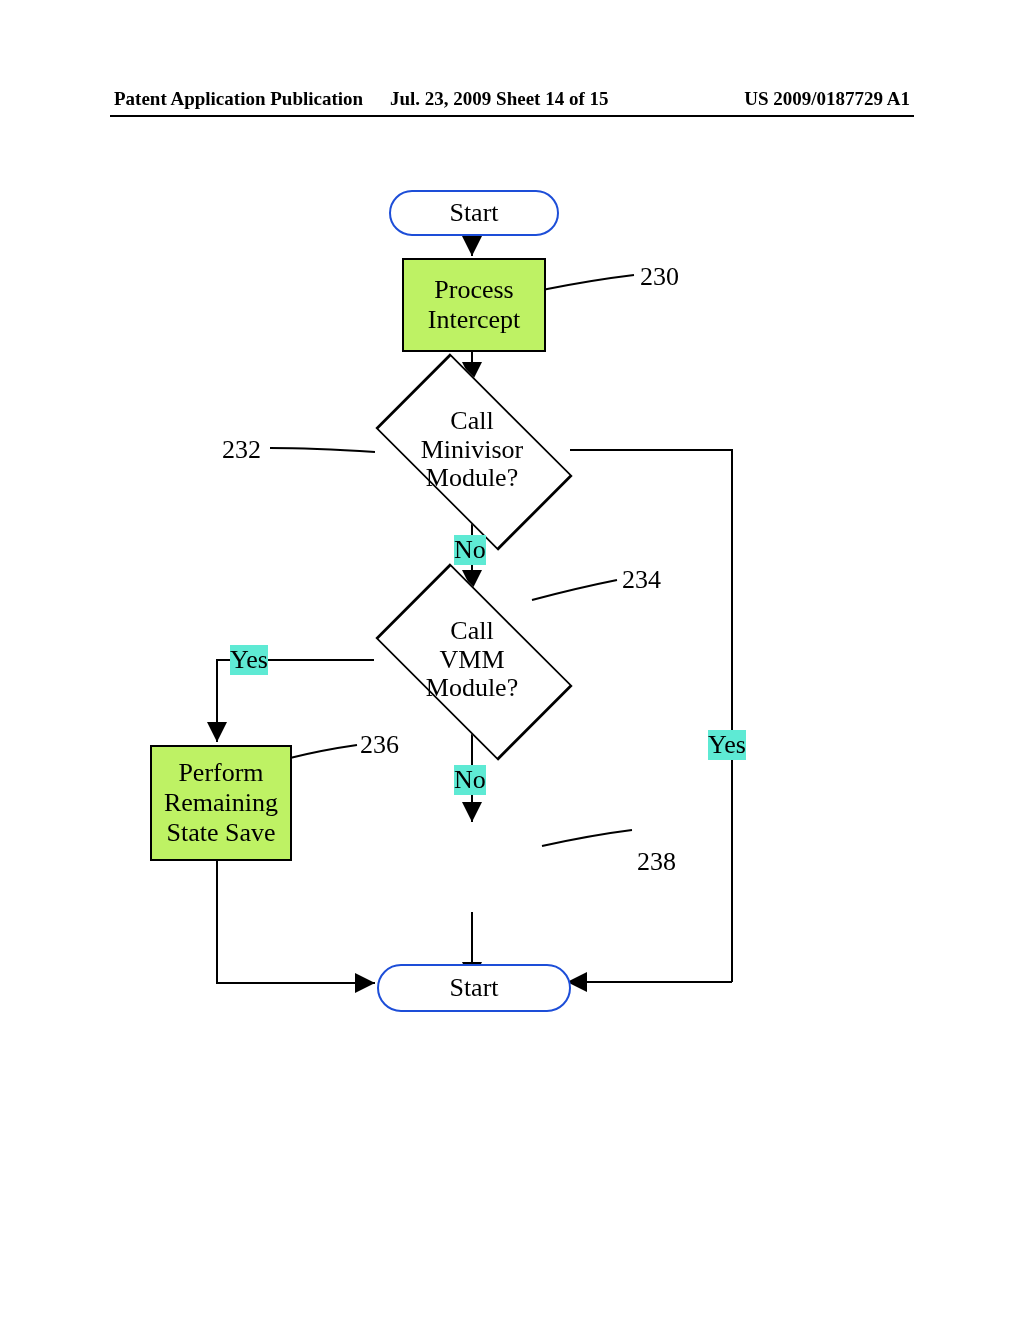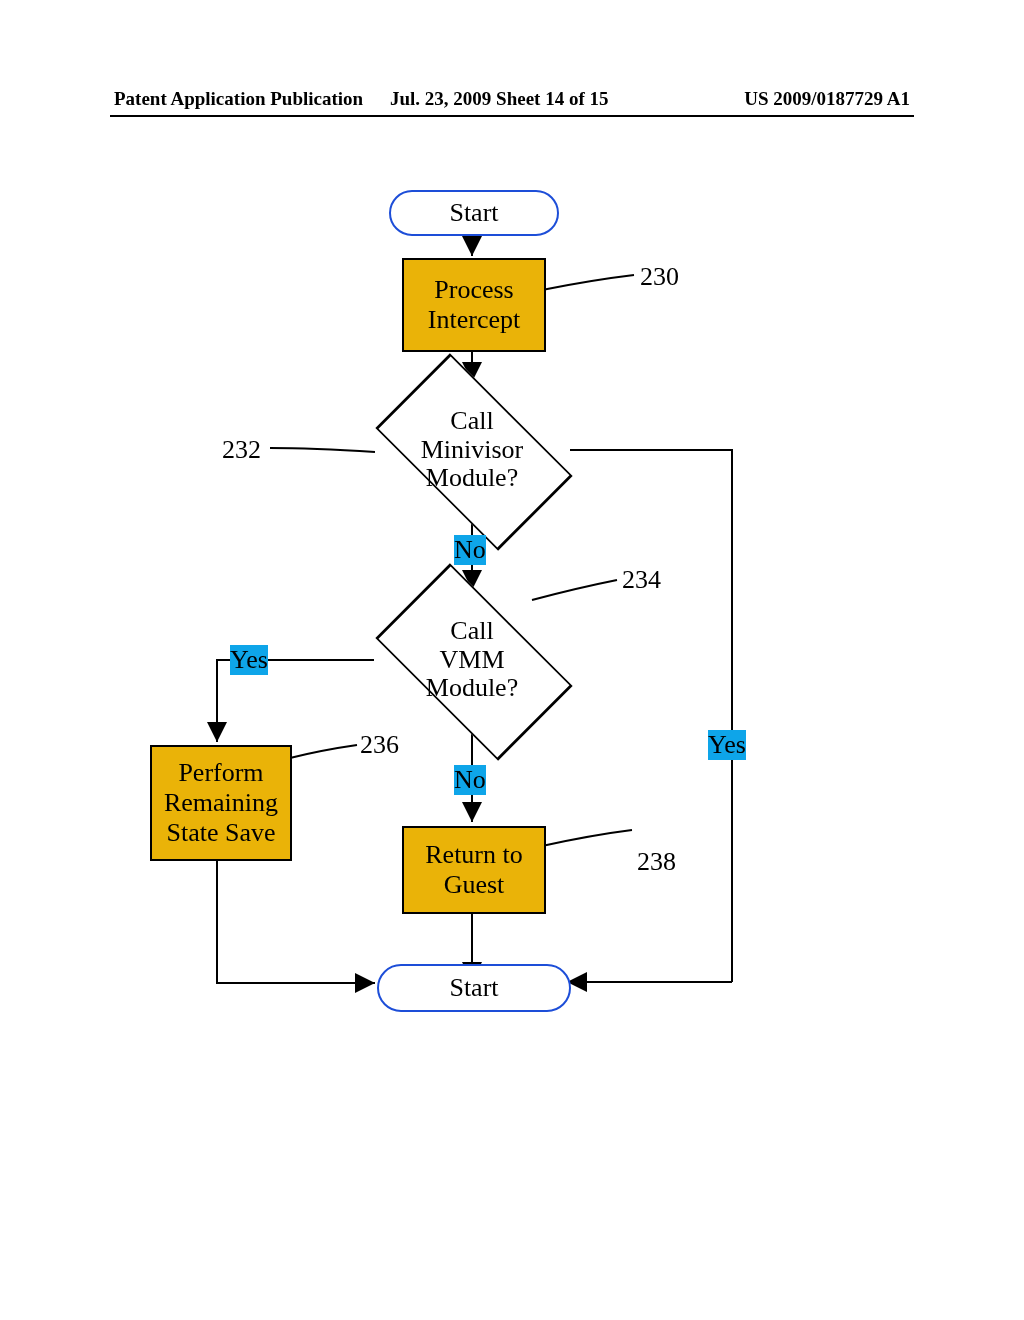--- a/index.html
+++ b/index.html
@@ -70,21 +70,21 @@
   
   .proc {
     position: absolute;
     border: 2px solid #000;
     text-align: center;
     font-size: 26px;
     line-height: 1.15;
     display: flex;
     align-items: center;
     justify-content: center;
-    background: #eab308;
+    background: #bef264;
   }
   
   .dec-wrap {
     position: absolute;
     text-decoration: underline;
   }
   .dec-box {
     position: absolute;
     border: 2px solid #000;
     background: #fff;
@@ -105,21 +105,21 @@
     line-height: 1.1;
   }
 
   .ref {
     position: absolute;
     font-size: 26px;
   }
   .edge-label {
     position: absolute;
     font-size: 26px;
-    background: #0ea5e9;
+    background: #5eead4;
   }
 </style>
 </head>
 <body>
 
 <div class="page">
 
   <div class="header">
     <span class="hdr-left">Patent Application Publication</span>
     <span class="hdr-mid">Jul. 23, 2009  Sheet 14 of 15</span>
@@ -192,24 +192,20 @@
 Module?</span>
         </div>
     </div>
 
     <div class="proc" style="left:-12px; top:555px; width:138px; height:112px;">
       <span style="white-space:pre;">Perform
 Remaining
 State Save</span>
     </div>
 
-    <div class="proc" style="left:240px; top:636px; width:140px; height:84px;">
-      <span style="white-space:pre;">Return to
-Guest</span>
-    </div>
 
     <div class="term" style="left:215px; top:774px; width:190px; height:44px;">
       <span>Start</span>
     </div>
 
     <div class="edge-label" style="left:292px; top:345px;">No</div>
     <div class="edge-label" style="left:292px; top:575px;">No</div>
     <div class="edge-label" style="left:68px; top:455px;">Yes</div>
     <div class="edge-label" style="left:546px; top:540px;">Yes</div>
 

